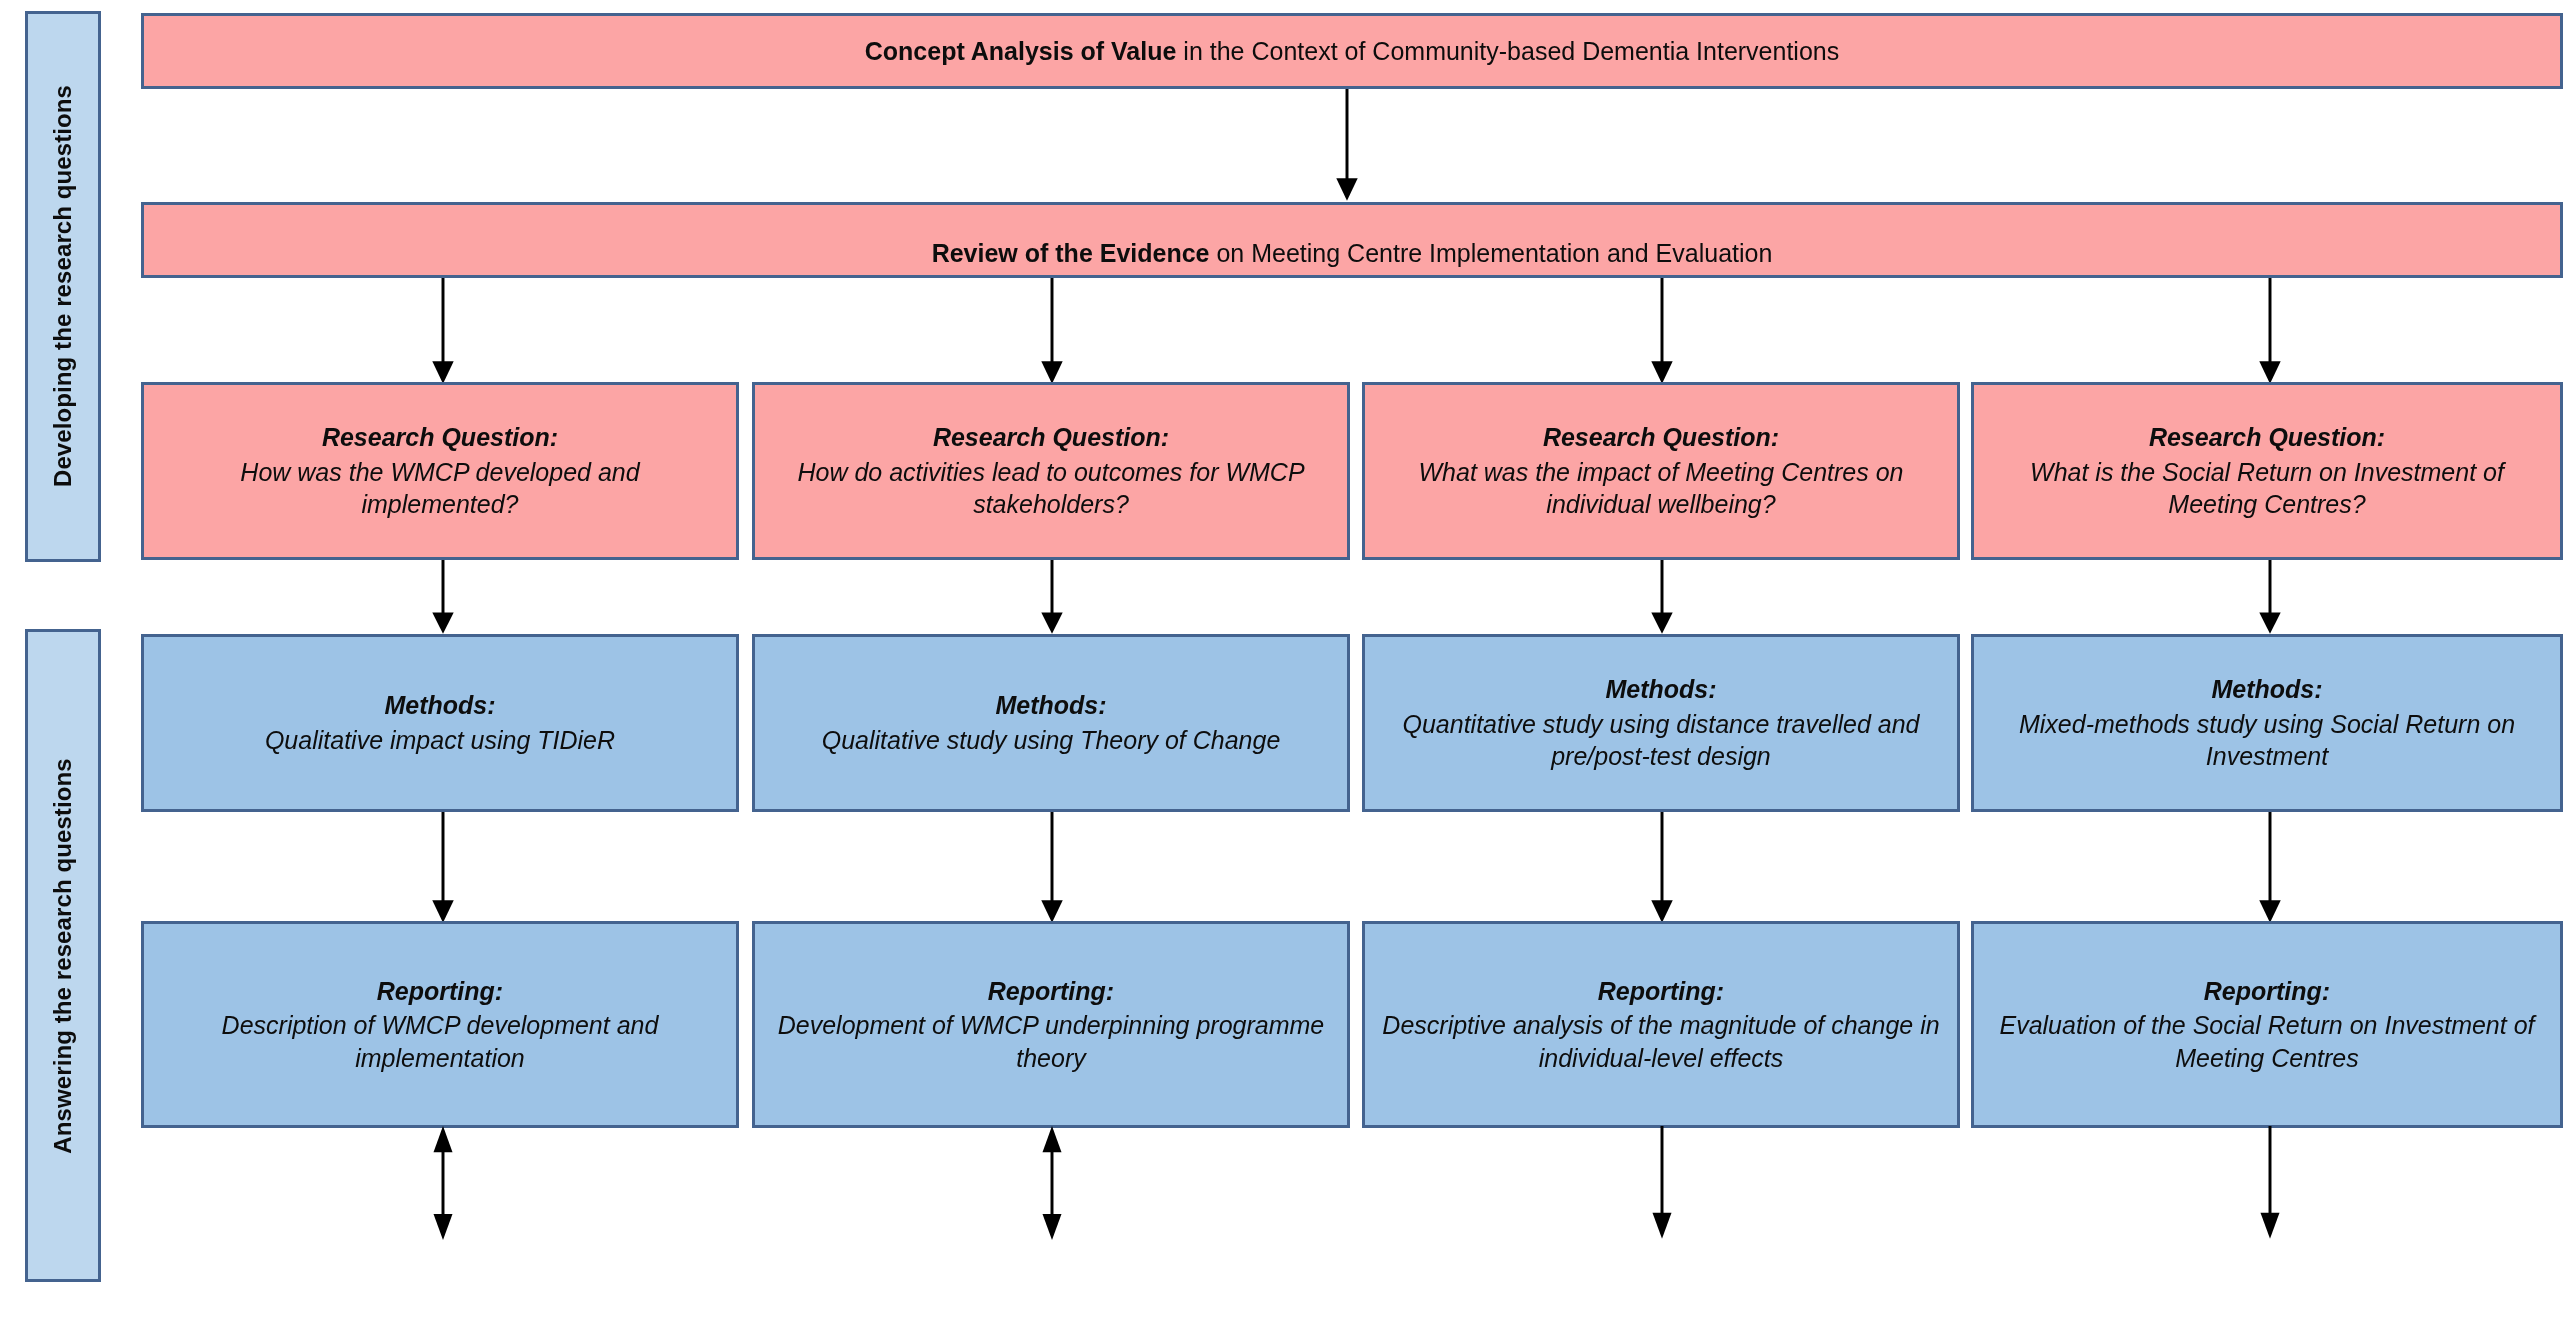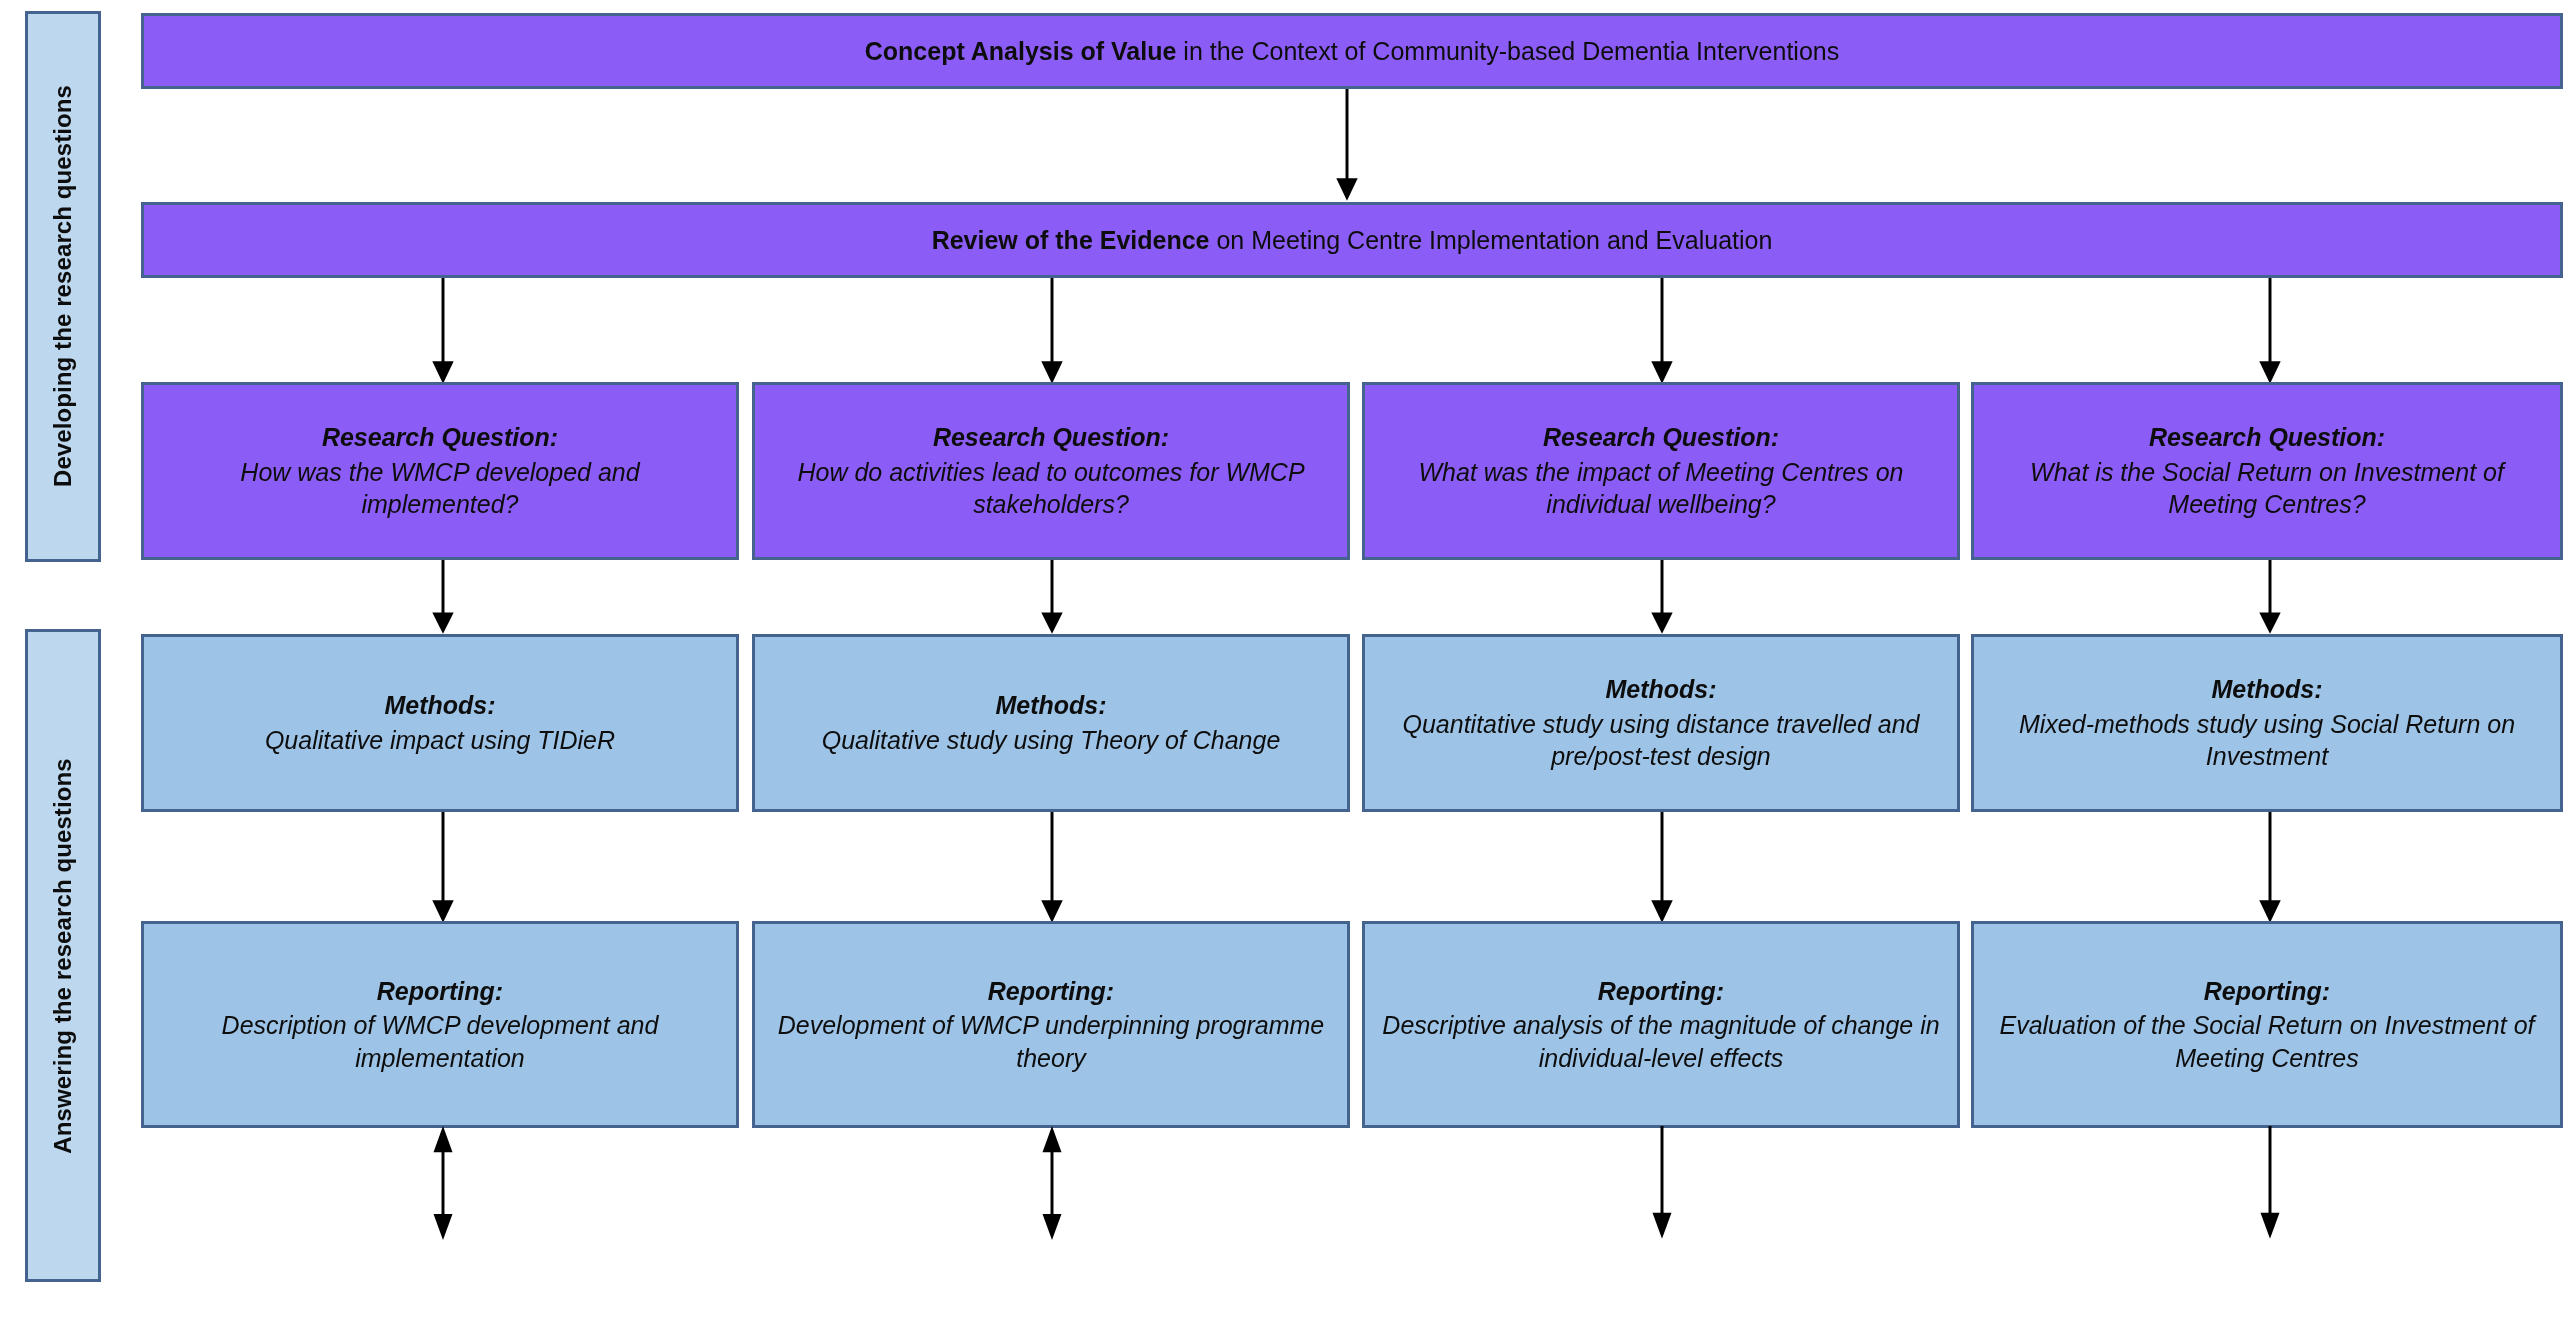--- a/index.html
+++ b/index.html
@@ -27,21 +27,21 @@
     box-sizing: border-box;
     border: 3px solid #44638f;
     display: flex;
     align-items: center;
     justify-content: center;
     text-align: center;
     color: #0d0d0d;
     line-height: 1.30;
     padding: 6px 15.4px;
   }
-  .box.light { background: #8b5cf6; }
+  .box.light { background: #fca5a5; }
   .box.mid   { background: #9dc3e6; }
 
   .box .txt { display: block; width: 100%; }
   .box .hd  { font-weight: bold; }
 
   
   .rail {
     position: absolute;
     box-sizing: border-box;
     background: #bdd7ee;
@@ -97,21 +97,21 @@
     <span class="txt">
       <span class="b">Concept Analysis of Value</span><span> in the Context of Community-based Dementia Interventions</span>
     </span>
   </div>
 
   <svg class="conn" style="left:1335px; top:89px; width:24px; height:113px;" viewBox="0 0 40 190">
     <line x1="20" y1="0" x2="20" y2="158"></line>
     <polygon points="20,188 2,150 38,150"></polygon>
   </svg>
 
-  <div class="box light banner" style="left:141px; top:202px; width:2422px; height:76px;">
+  <div class="box light banner" style="left:141px; top:202px; width:2422px; height:76px;align-items:flex-end;">
     <span class="txt">
       <span class="b">Review of the Evidence</span><span> on Meeting Centre Implementation and Evaluation</span>
     </span>
   </div>
 
   <svg class="conn" style="left:431px; top:278px; width:24px; height:107px;" viewBox="0 0 40 180">
     <line x1="20" y1="0" x2="20" y2="148"></line>
     <polygon points="20,178 2,140 38,140"></polygon>
   </svg>
   <svg class="conn" style="left:1040px; top:278px; width:24px; height:107px;" viewBox="0 0 40 180">

